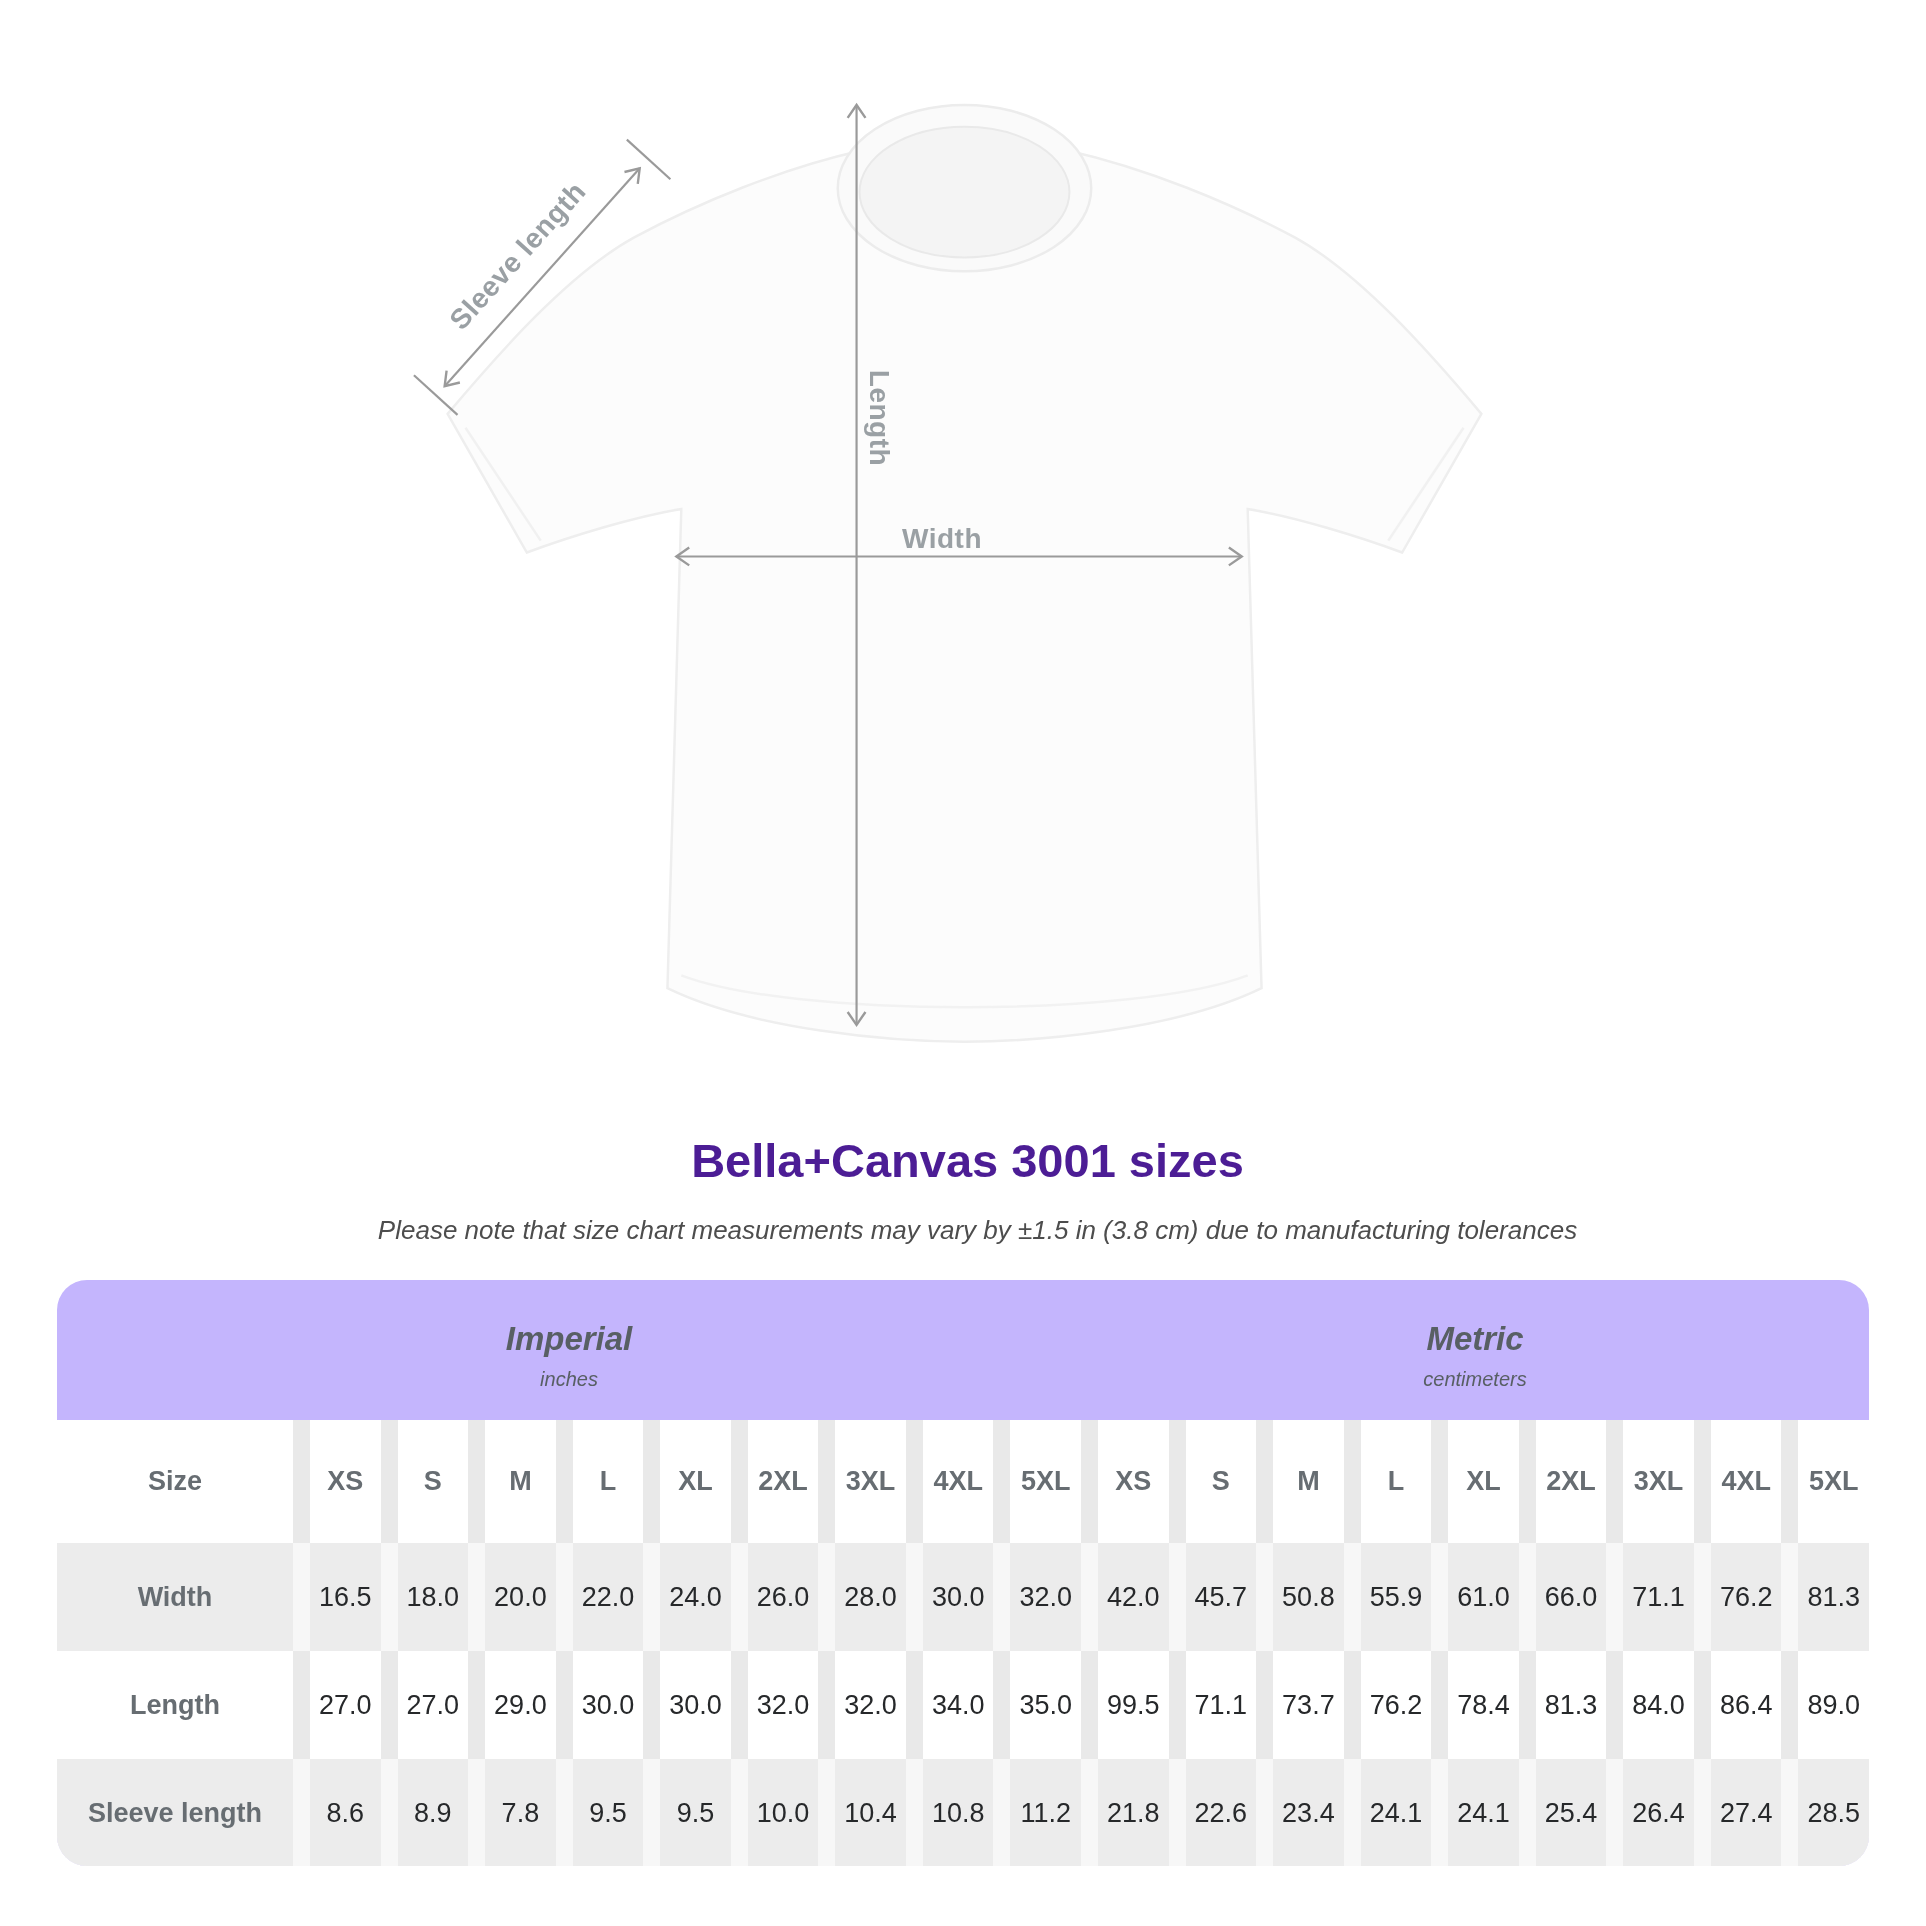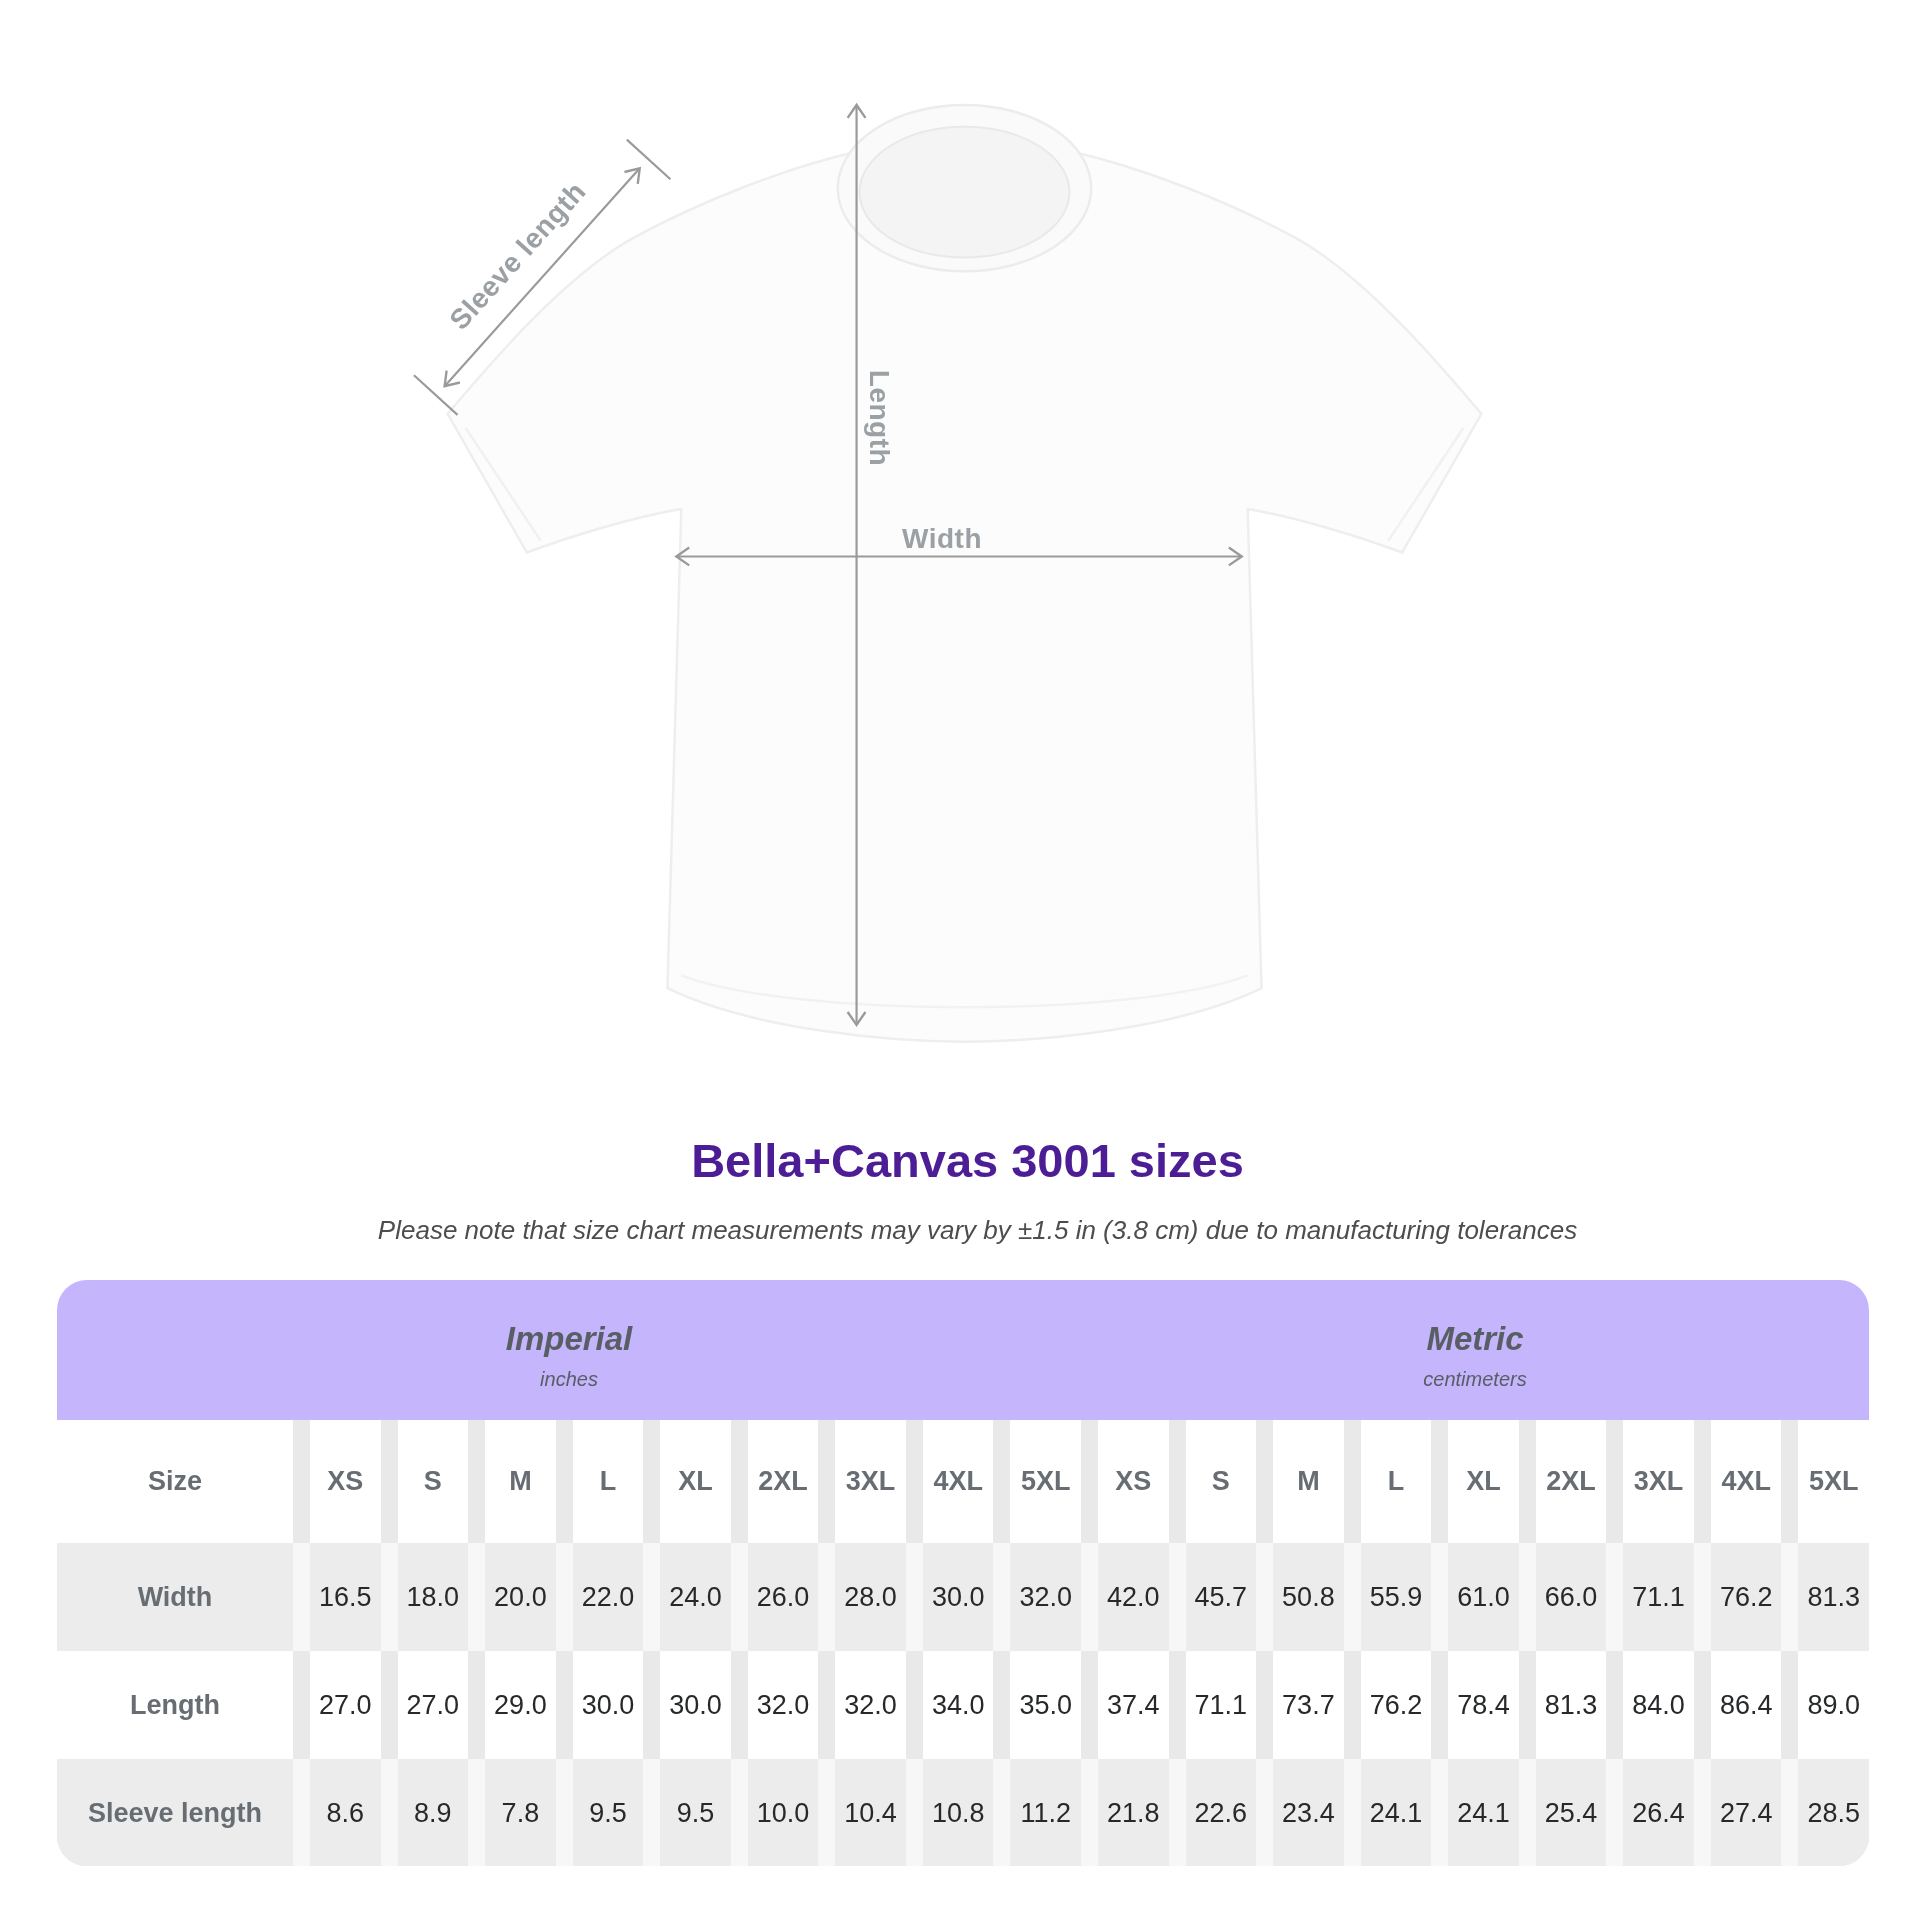--- a/index.html
+++ b/index.html
@@ -186,21 +186,21 @@
         <div class="cell lbl">Length</div>
         <div class="cell val">27.0</div>
         <div class="cell val">27.0</div>
         <div class="cell val">29.0</div>
         <div class="cell val">30.0</div>
         <div class="cell val">30.0</div>
         <div class="cell val">32.0</div>
         <div class="cell val">32.0</div>
         <div class="cell val">34.0</div>
         <div class="cell val">35.0</div>
-        <div class="cell val">37.4</div>
+        <div class="cell val">99.5</div>
         <div class="cell val">71.1</div>
         <div class="cell val">73.7</div>
         <div class="cell val">76.2</div>
         <div class="cell val">78.4</div>
         <div class="cell val">81.3</div>
         <div class="cell val">84.0</div>
         <div class="cell val">86.4</div>
         <div class="cell val">89.0</div>
       </div>
       <div class="trow data-row gray">

